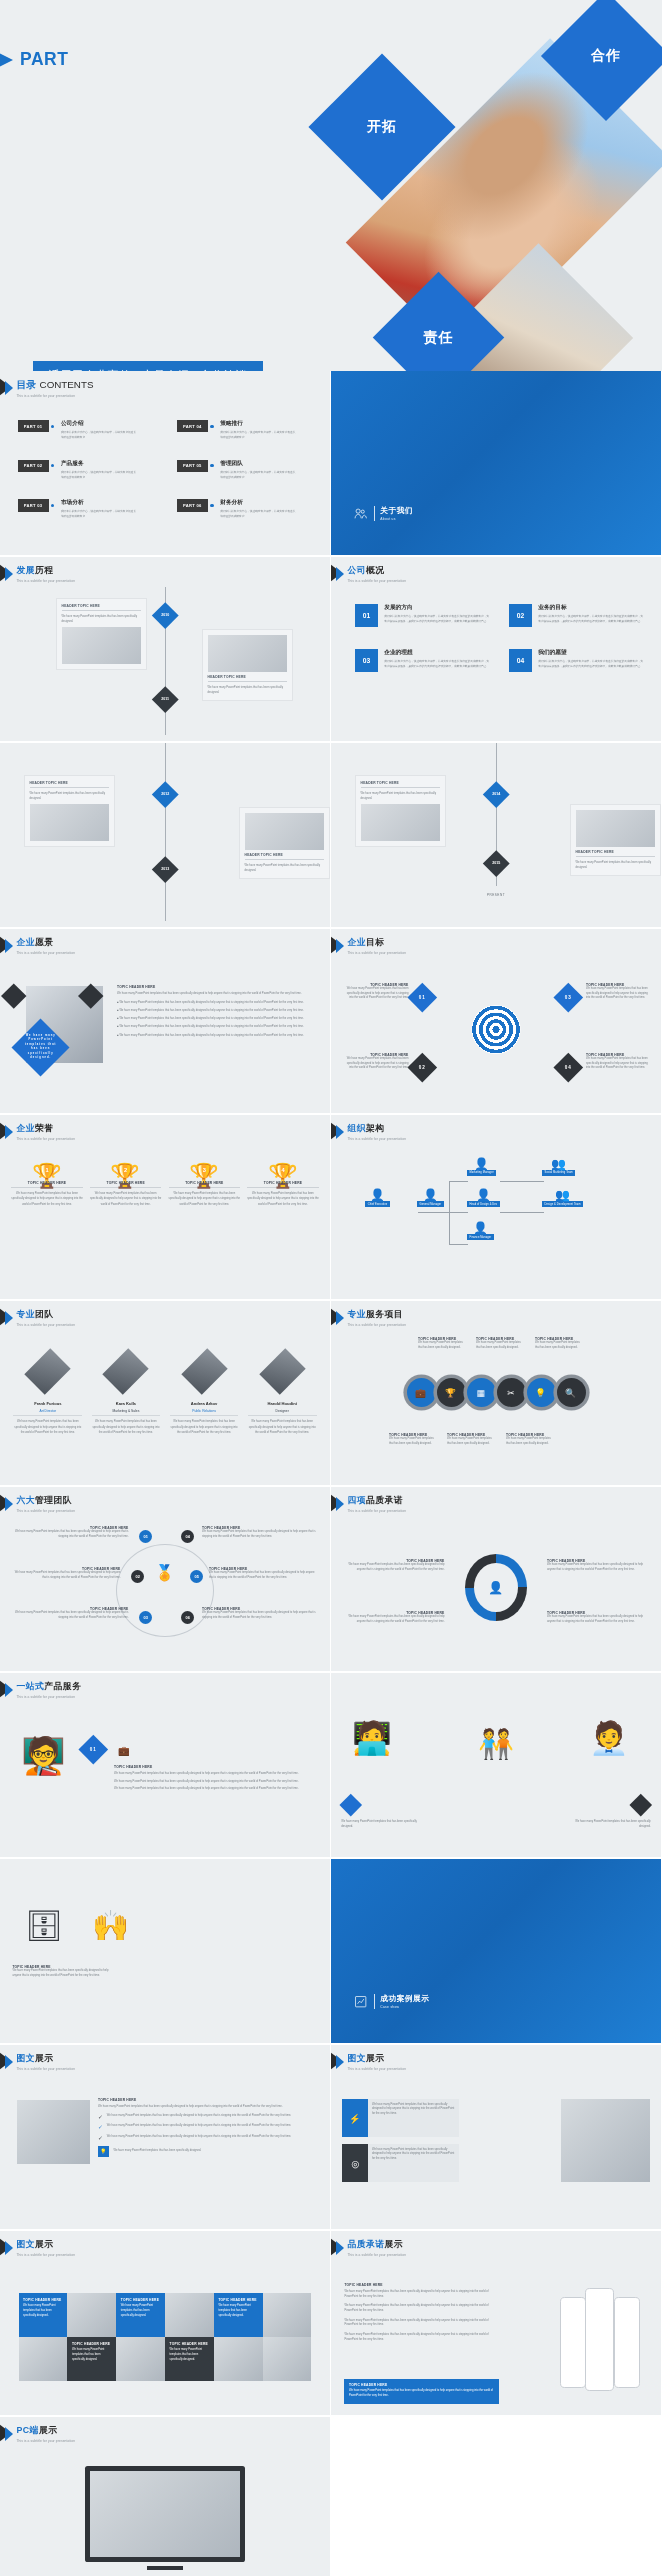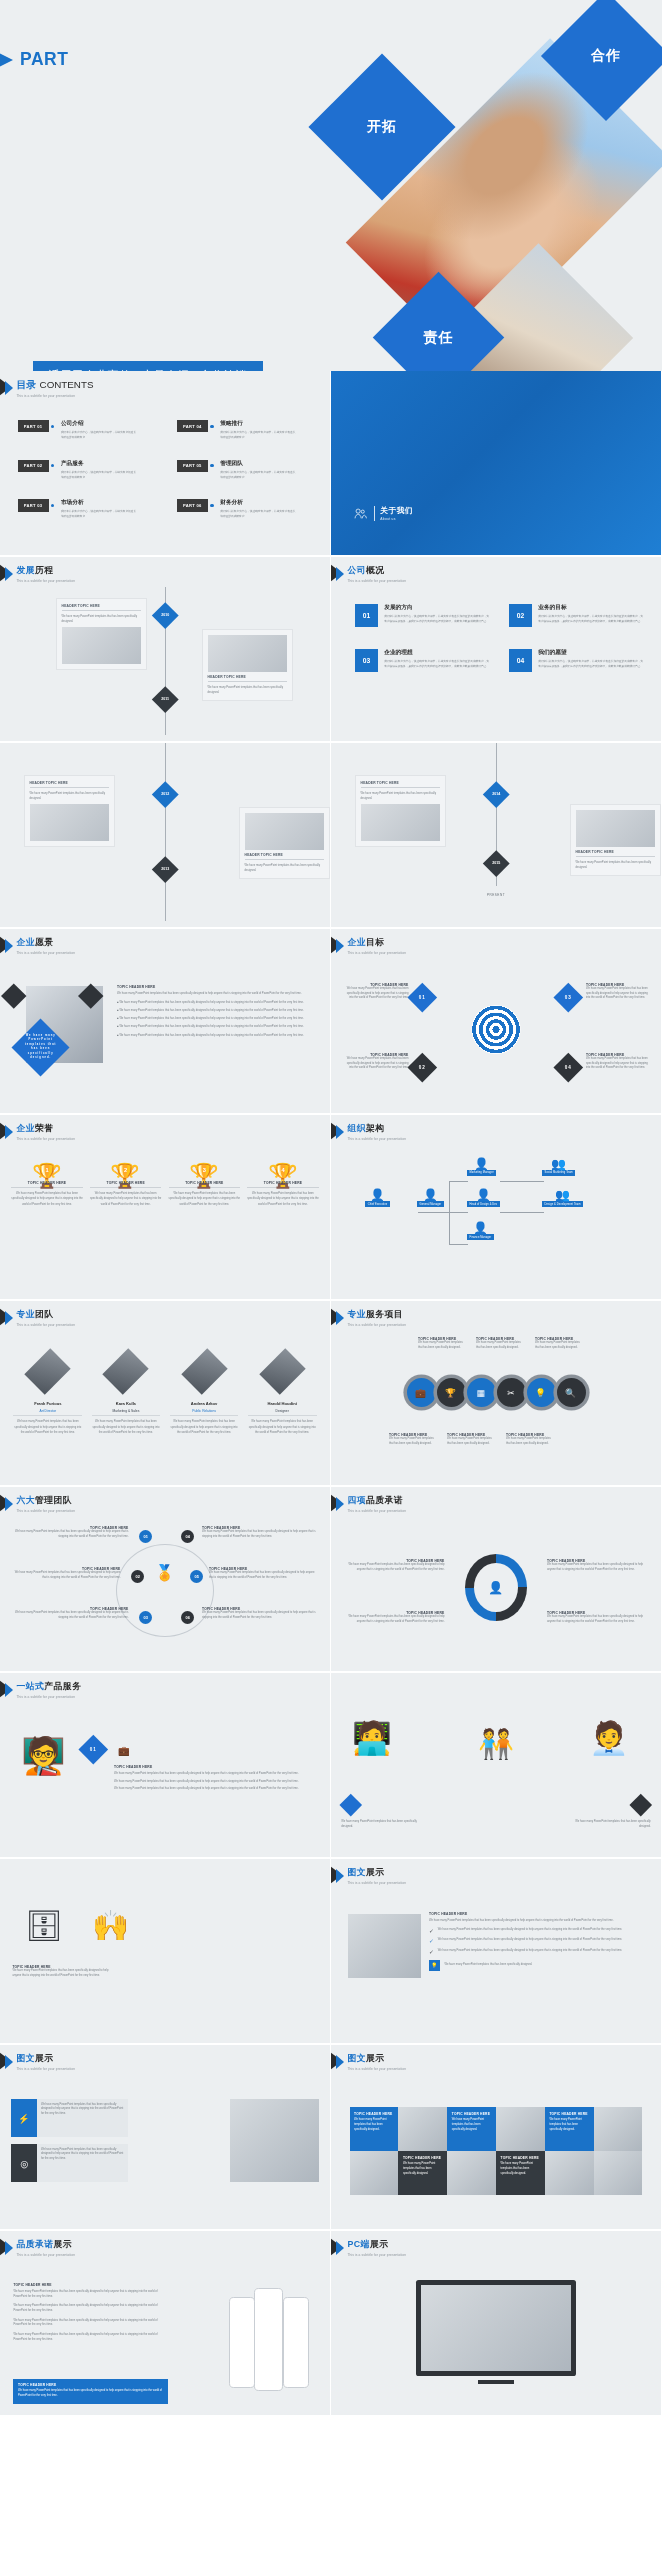--- a/index.html
+++ b/index.html
@@ -749,20 +749,35 @@
 
   <div class="slide">
     <div style="position:absolute;left:25px;top:49px;font-size:30px;color:#2f3338;">🗄</div>
     <div style="position:absolute;left:92px;top:49px;font-size:30px;color:#1a72c8;">🙌</div>
     <div style="position:absolute;left:12.4px;top:106px;width:103px;">
         <div class="topic">TOPIC HEADER HERE</div>
         <p class="tiny">We have many PowerPoint templates that has been specifically designed to help anyone that is stepping into the world of PowerPoint for the very first time.</p>
       </div>
   </div>
 
+  <div class="slide blue">
+    <div class="div-wrap">
+      <div class="div-icon">
+        <svg viewBox="0 0 26 26" width="13.4" height="13.4">
+            <rect x="3" y="3" width="20" height="20" rx="1" fill="none" stroke="#fff" stroke-width="1.4"></rect>
+            <path d="M7 17l4-5 3 3 5-7" fill="none" stroke="#fff" stroke-width="1.4"></path>
+          </svg>
+      </div>
+      <div class="div-bar"></div>
+      <div>
+          <div class="div-cn">成功案例展示</div>
+      <div class="div-en">Case show</div>
+        </div>
+    </div>
+  </div>
 
   <div class="slide">
     <div class="sl-head">
         <div class="head-mark"></div>
       <div class="sl-titles">
           <div class="sl-title"><span>图文</span><span class="dk">展示</span></div>
       <div class="sl-sub">This is a subtitle for your presentation</div>
         </div>
       </div>
     <div class="ph" style="position:absolute;left:16.5px;top:55px;width:73px;height:64px;"></div>

